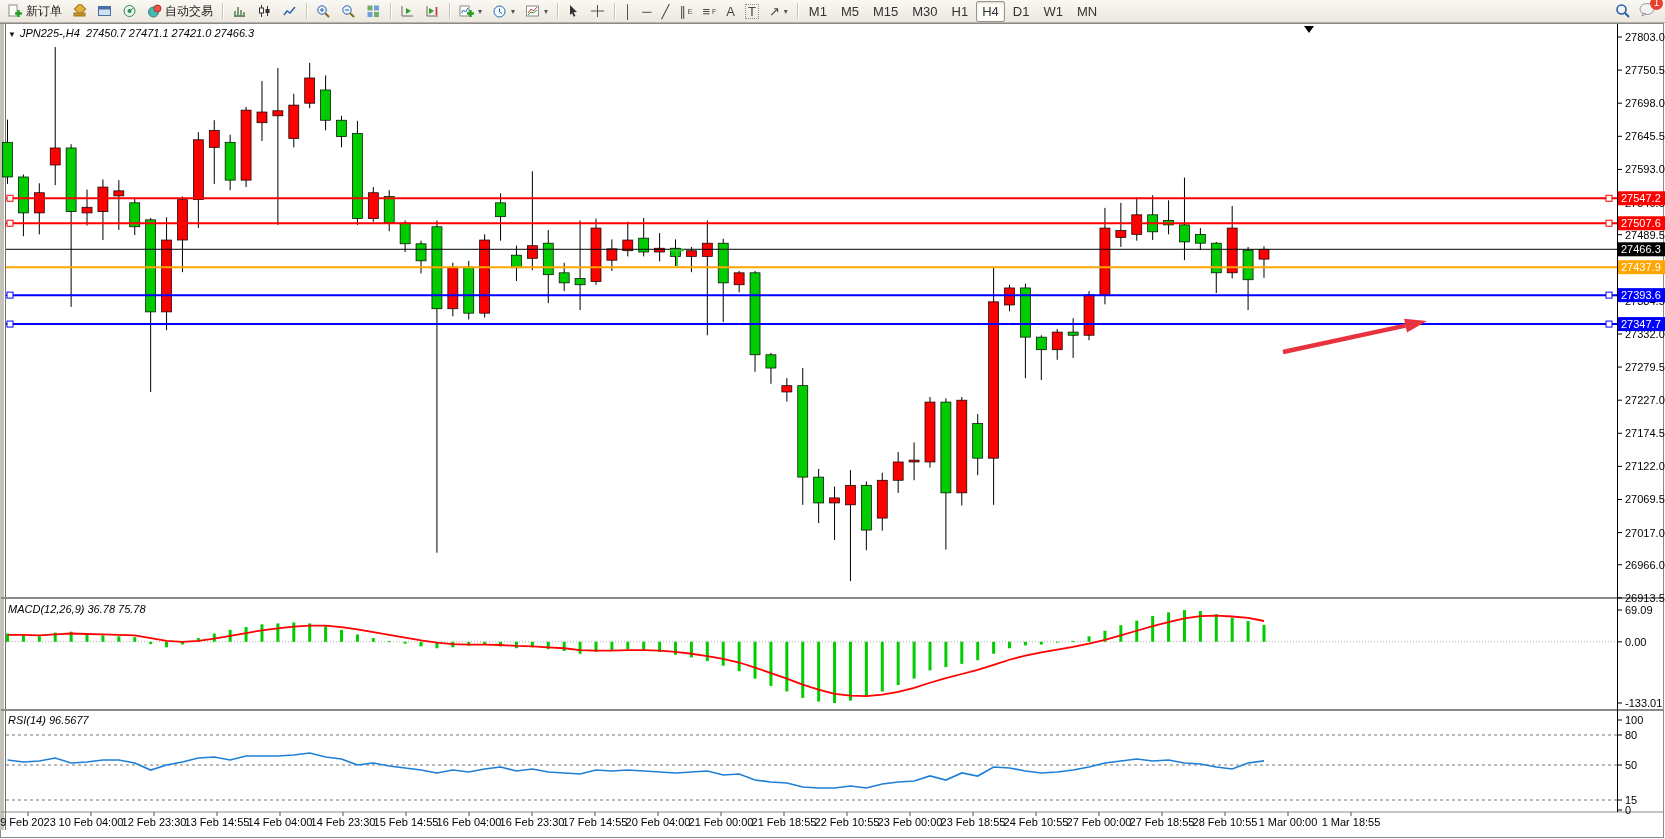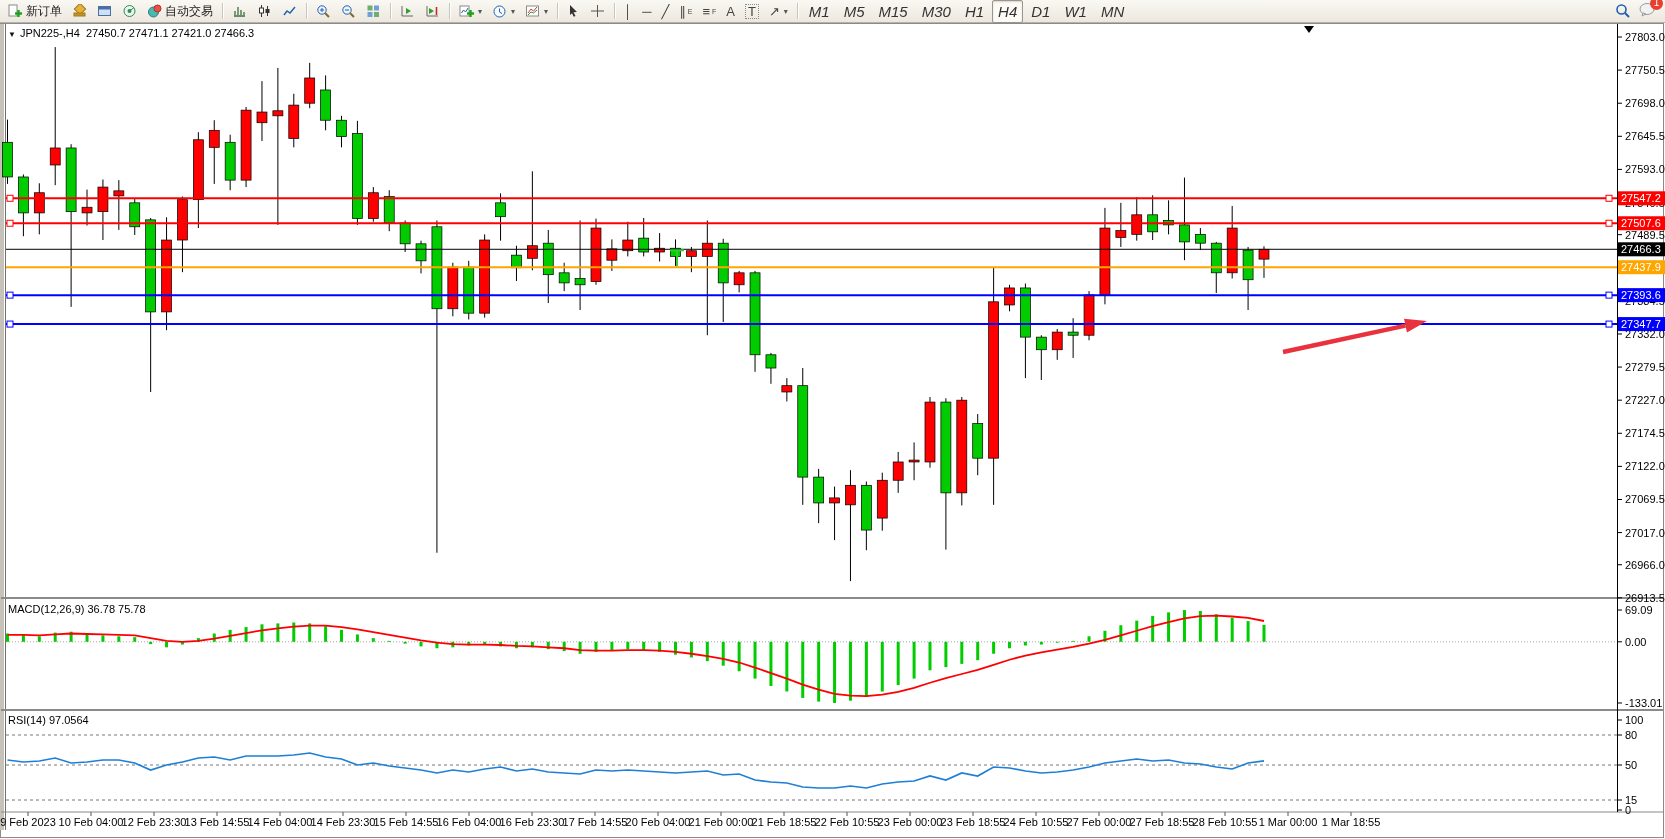--- a/index.html
+++ b/index.html
@@ -8,30 +8,30 @@
        font-family:"Liberation Sans","DejaVu Sans",sans-serif;}
   
   .toolbar{position:absolute;left:0;top:0;width:1665px;height:23px;z-index:10;
            background:linear-gradient(#faf8f3,#ece8df);border-bottom:1px solid #b6b2a8;
            display:flex;align-items:center;padding:0 3px;font-size:12px;color:#222;}
   .tb-btn{display:inline-flex;align-items:center;gap:3px;padding:1px 4px;height:20px;
           border:1px solid transparent;border-radius:2px;white-space:nowrap;cursor:default;}
   .tb-glyph{font-size:13px;line-height:13px;color:#444;}
   .sep{width:1px;height:16px;background:#c9c5bb;margin:0 4px;box-shadow:1px 0 0 #fff;}
   .caret{font-size:8px;color:#555;margin-left:1px;}
-  .tf{display:inline-block;padding:2px 5px;margin:16px 1px;font-size:15px;color:#333;
-      border:1px solid transparent;border-radius:2px;font-style:italic;}
+  .tf{display:inline-block;padding:2px 5px;margin:16px 1px;font-size:13px;color:#333;
+      border:1px solid transparent;border-radius:2px;}
   .tf.active{background:#fdfcf8;border:1px solid #9a968c;box-shadow:inset 0 1px 2px #d8d4ca;}
   .tb-right{margin-left:auto;display:inline-flex;align-items:center;gap:8px;padding-right:6px;}
   .chat-wrap{position:relative;display:inline-block;}
   .badge{position:absolute;top:-5px;right:-7px;background:#e8402e;color:#fff;font-size:10px;
          line-height:12px;min-width:13px;height:13px;border-radius:7px;text-align:center;padding:0 2px;}
   .sub-letter{font-size:7px;color:#444;vertical-align:sub;margin-left:-1px;}
   
-  .overlay{position:absolute;z-index:5;font-size:11px;color:#000;white-space:nowrap;}
+  .overlay{position:absolute;z-index:5;font-size:11px;color:#000;white-space:nowrap;font-style:italic;}
   #plot{position:absolute;left:0;top:0;z-index:1;font-family:"Liberation Sans","DejaVu Sans",sans-serif;}
   .chart-title{left:8px;top:27px;}
   .chart-title .tri{font-size:8px;color:#111;margin-right:4px;}
   .macd-label{left:8px;top:603px;}
   .rsi-label{left:8px;top:714px;}
 </style>
 </head>
 <body>
 
 <div class="app">
@@ -618,15 +618,15 @@
         <text x="1288" y="826" fill="#000" text-anchor="middle">1 Mar 00:00</text>
         <line x1="1351" y1="812" x2="1351" y2="816" stroke="#555"></line>
         <text x="1351" y="826" fill="#000" text-anchor="middle">1 Mar 18:55</text>
       </g>
     </svg>
 
   <div class="overlay chart-title">
     <span class="tri">▼</span><span>JPN225-,H4</span>&nbsp;&nbsp;<span>27450.7 27471.1 27421.0 27466.3</span>
   </div>
   <div class="overlay macd-label">MACD(12,26,9) 36.78 75.78</div>
-  <div class="overlay rsi-label">RSI(14) 97.0564</div>
+  <div class="overlay rsi-label">RSI(14) 96.5677</div>
 
 </div>
 
 </body></html>

